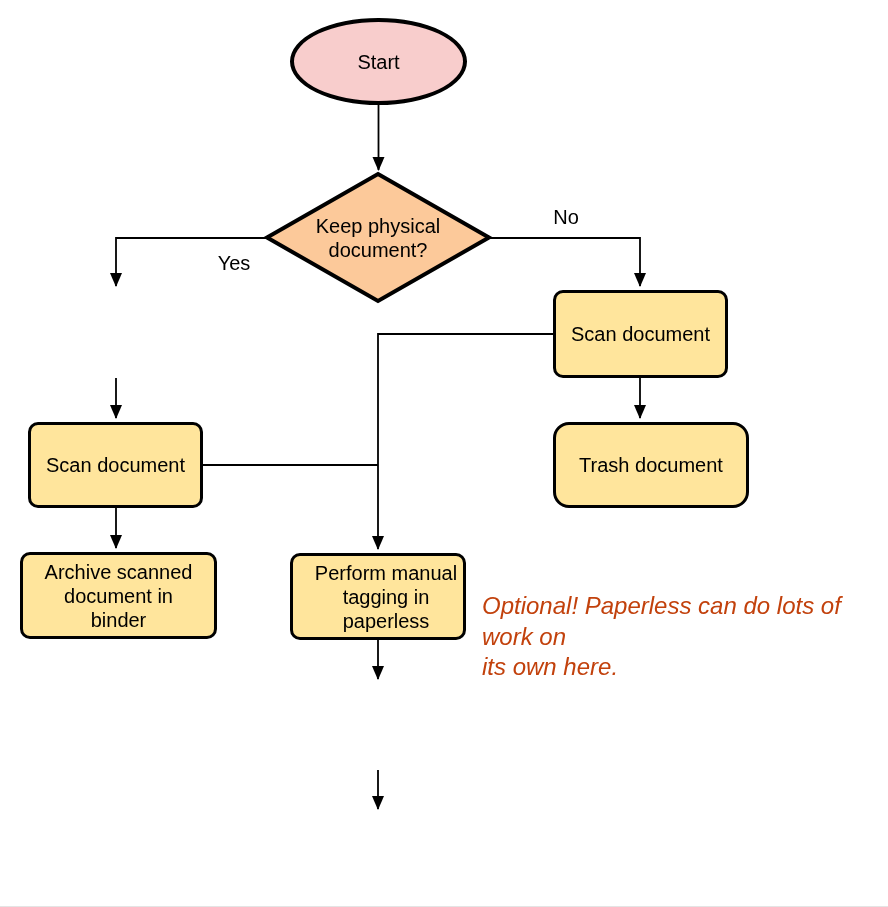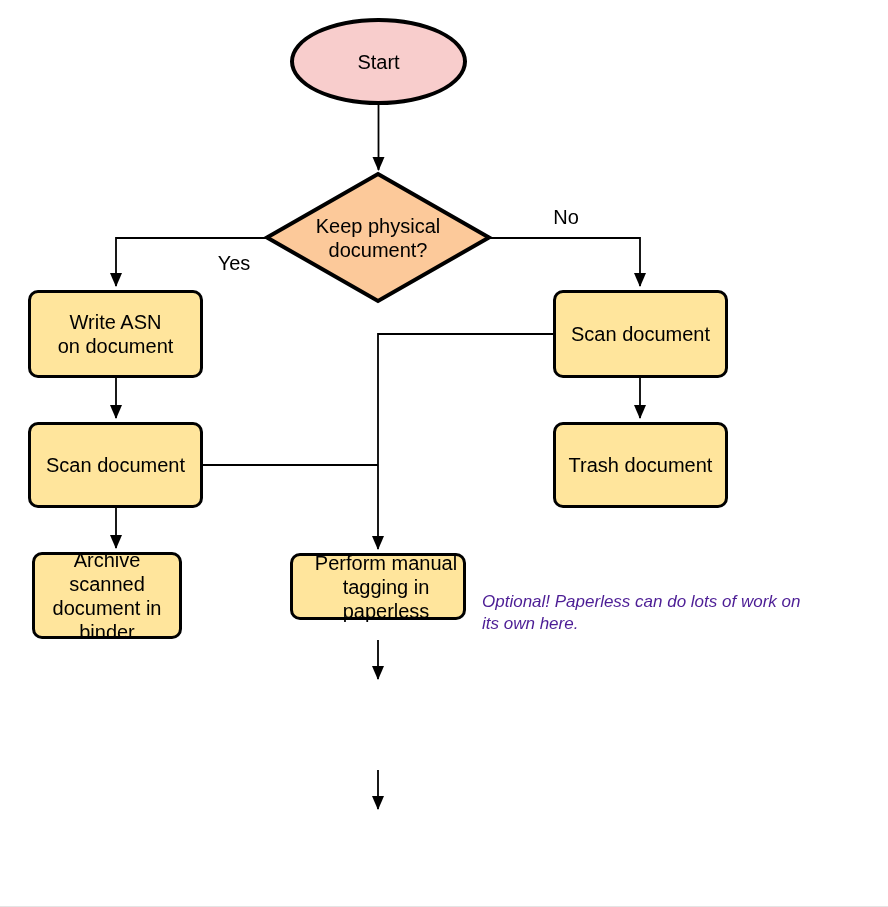--- a/index.html
+++ b/index.html
@@ -81,34 +81,34 @@
     font-size: 20px;
     color: #000000;
   }
   #lbl-yes { left: 211px; top: 206px; width: 46px; text-align: center; margin-top: 46px; }
   #lbl-no  { left: 504px; top: 206px; width: 34px; text-align: center; margin-left: 45px; }
   .annotation {
     position: absolute;
     left: 482px;
     top: 591px;
     width: 402px;
-    font-size: 17px;
+    font-size: 24px;
     font-style: italic;
     line-height: 1.28;
-    color: #4c1d95;
+    color: #c2410c;
     white-space: pre-line;
   }
   
   #n-start      { left: 290px; top:  18px; width: 177px; height: 87px; }
   #n-write-asn  { left:  28px; top: 290px; width: 175px; height: 88px; }
   #n-scan-left  { left:  28px; top: 422px; width: 175px; height: 86px; }
-  #n-archive    { left:  32px; top: 552px; width: 150px; height: 87px; }
+  #n-archive    { left:  20px; top: 552px; width: 197px; height: 87px; }
   #n-scan-right { left: 553px; top: 290px; width: 175px; height: 88px; }
-  #n-trash      { left: 553px; top: 422px; width: 175px; height: 86px; }
-  #n-tagging    { left: 290px; top: 553px; width: 176px; height: 67px; padding-left: 16px; }
+  #n-trash      { left: 553px; top: 422px; width: 196px; height: 86px; border-radius: 16px; }
+  #n-tagging    { left: 290px; top: 553px; width: 176px; height: 87px; padding-left: 16px; }
   #n-remove     { left: 290px; top: 683px; width: 176px; height: 87px; }
   #n-end        { left: 289px; top: 813px; width: 178px; height: 83px; }
 </style>
 </head>
 <body>
 
 <div class="canvas">
 
   <svg class="edge-layer" width="888" height="907" viewBox="0 0 888 907">
     <defs>
@@ -145,24 +145,20 @@
   </div>
 
   <div class="decision-label-box">
     <span class="label">Keep physical
 document?</span>
   </div>
 
   <div class="edge-label" id="lbl-yes">Yes</div>
   <div class="edge-label" id="lbl-no">No</div>
 
-  <div class="node process" id="n-write-asn">
-    <span class="label">Write ASN
-on document</span>
-  </div>
 
   <div class="node process" id="n-scan-left">
     <span class="label">Scan document</span>
   </div>
 
   <div class="node process" id="n-archive">
     <span class="label">Archive scanned
 document in
 binder</span>
   </div>

